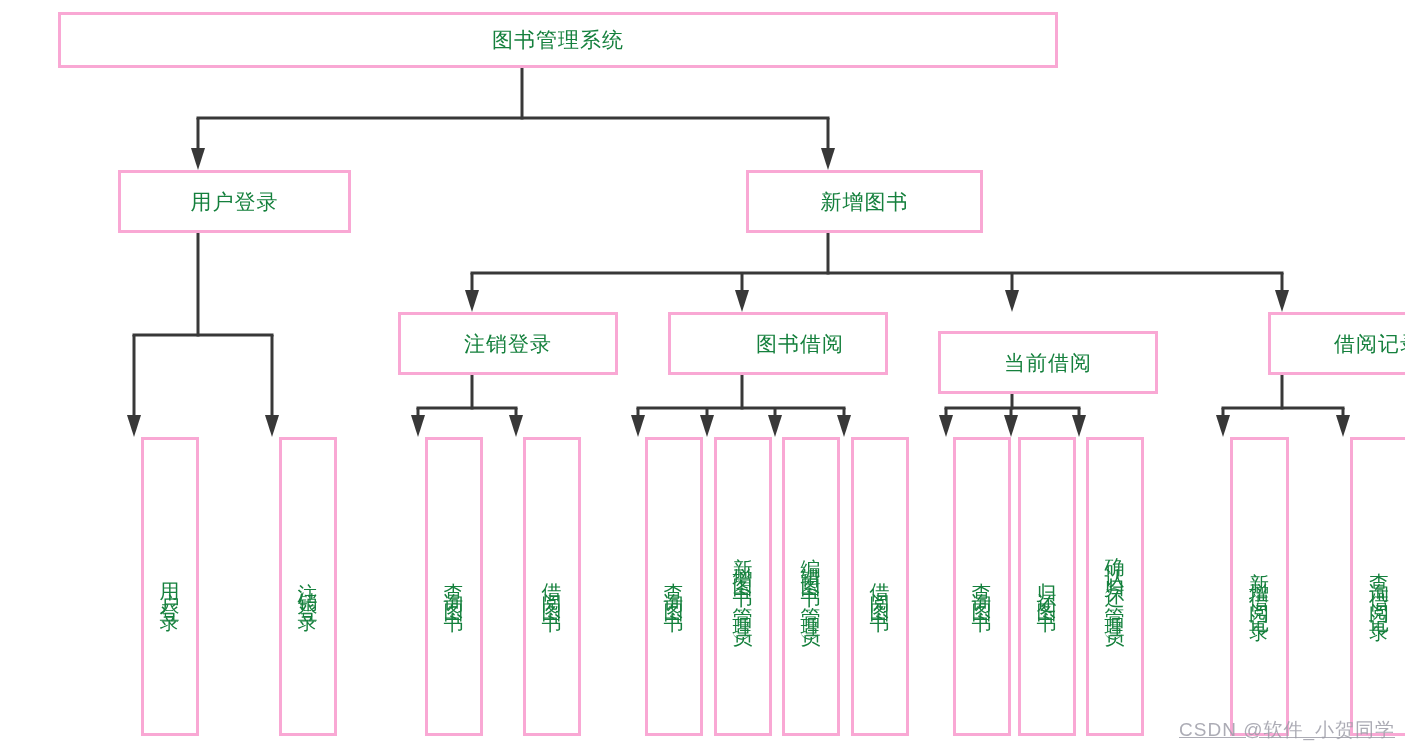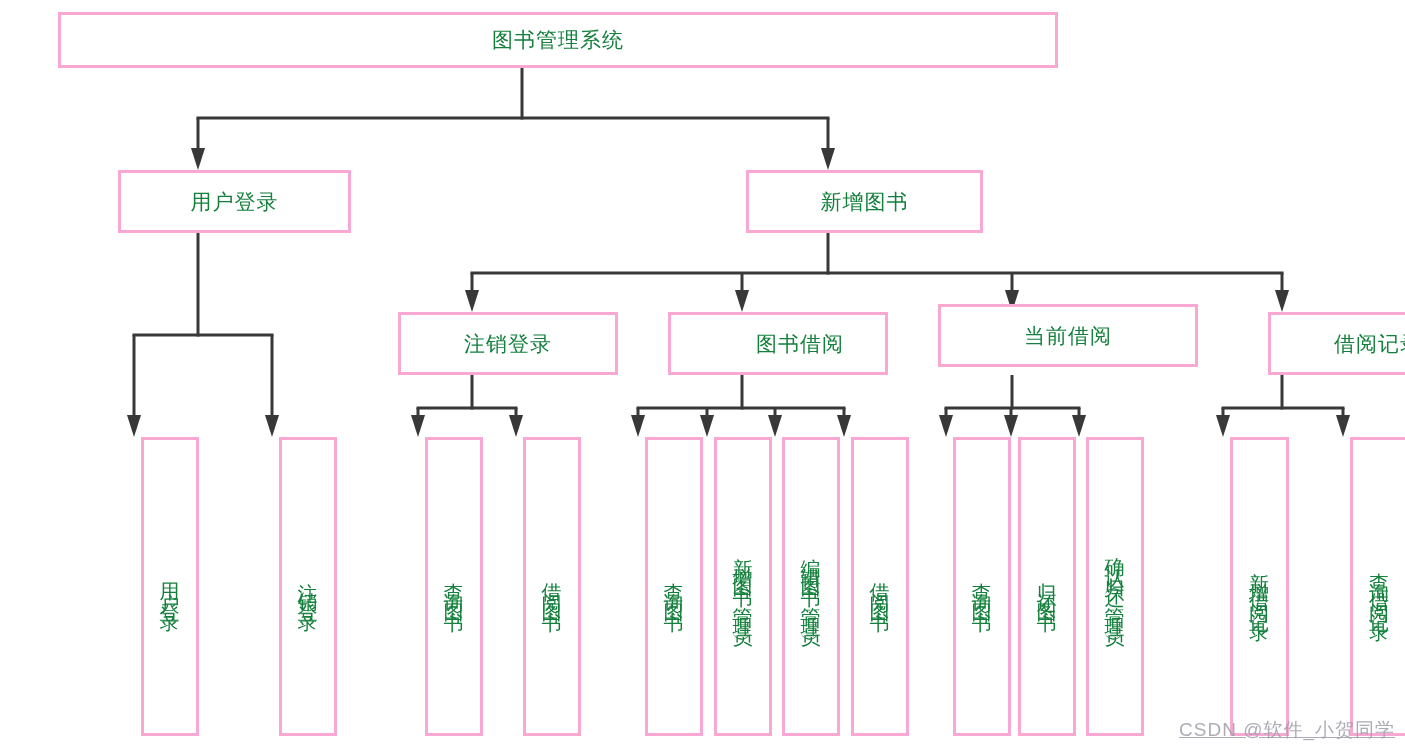--- a/index.html
+++ b/index.html
@@ -151,21 +151,21 @@
   <div class="node" style="left:710px; top:170px; width:237px; height:63px;">
     <span class="hlabel">新增图书</span>
   </div>
 
   <div class="node" style="left:362px; top:312px; width:220px; height:63px;">
     <span class="hlabel">注销登录</span>
   </div>
   <div class="node" style="left:632px; top:312px; width:220px; height:63px;padding-left:44px;">
     <span class="hlabel">图书借阅</span>
   </div>
-  <div class="node" style="left:902px; top:304px; width:260px; height:63px;">
+  <div class="node" style="left:902px; top:331px; width:220px; height:63px;">
     <span class="hlabel">当前借阅</span>
   </div>
   <div class="node" style="left:1232px; top:312px; width:220px; height:63px;">
     <span class="hlabel">借阅记录</span>
   </div>
 
   <div class="node leaf" style="left:105px; top:437px; width:58px; height:299px;">
     <span class="vlabel">用户登录</span>
   </div>
   <div class="node leaf" style="left:243px; top:437px; width:58px; height:299px;">

